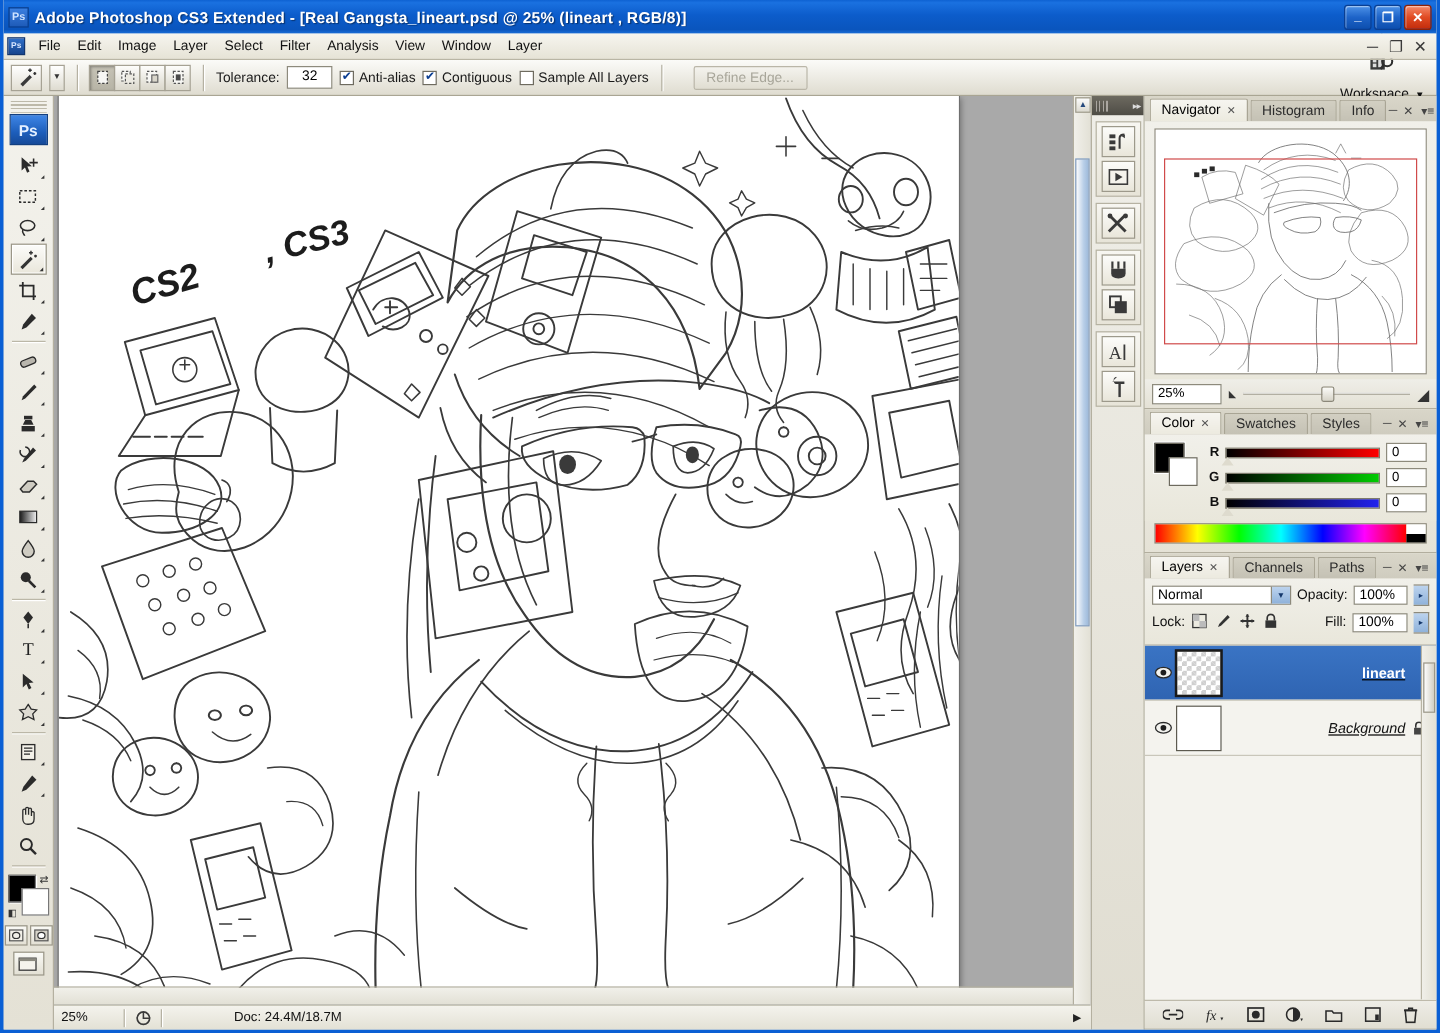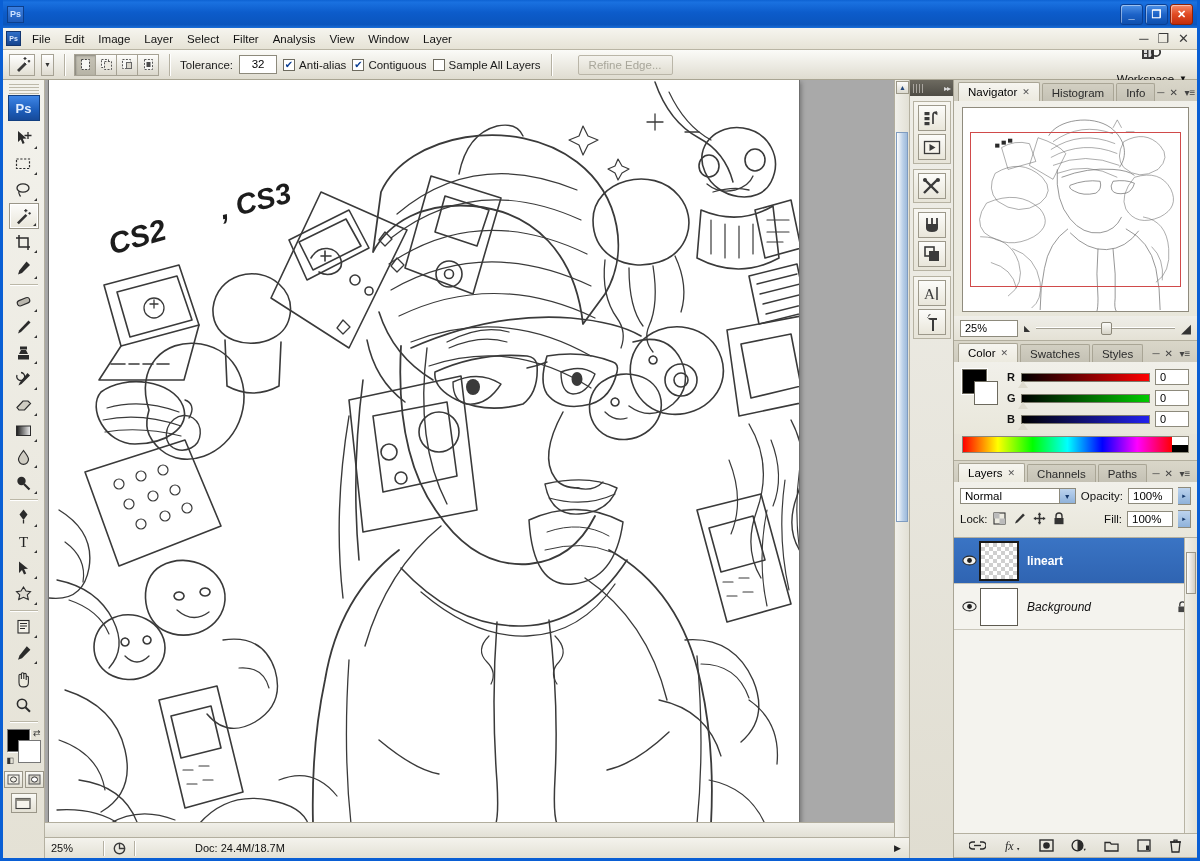--- a/index.html
+++ b/index.html
@@ -204,21 +204,21 @@
   .strip-btn { width: 28px; height: 26px; border: 1px solid #9d998b;
     background: linear-gradient(to bottom,#fcfcfa,#e9e6da);
     display: flex; align-items: center; justify-content: center; }
 
   .dock {
     width: 244px; flex: 0 0 244px;
     background: linear-gradient(to bottom,#e7e5da,#ddd9cc);
     border-left: 1px solid #a9a595;
     display: flex; flex-direction: column;
   }
-  .panel { background: linear-gradient(to bottom,#f0efe9,#e5e2d6); border-bottom: 1px solid #b2ae9e; }
+  .panel { background: linear-gradient(to bottom,#f0efe9,#e5e2d6); border-bottom: 1px solid #b2ae9e; text-align: right; }
   .panel-tabs { height: 21px; display: flex; align-items: flex-end; position: relative;
     background: linear-gradient(to bottom,#d9d6c9,#cfccbf); padding-left: 4px; }
   .ptab { height: 18px; padding: 0 9px; display: flex; align-items: center; gap: 5px;
     font-size: 11.5px; color: #2b2b2b;
     background: linear-gradient(to bottom,#d2cfc2,#c4c1b4);
     border: 1px solid #a9a595; border-bottom: none;
     border-radius: 2px 2px 0 0; margin-right: 2px; }
   .ptab.active { background: linear-gradient(to bottom,#f6f5f0,#eceadf); height: 19px; color: #000; }
   .ptab .x { font-size: 9px; color: #555; }
   .panel-ctrls { margin-left: auto; display: flex; align-items: center; gap: 5px; padding: 0 5px 2px 0; }
@@ -276,21 +276,21 @@
     display: flex; align-items: center; justify-content: center; font-size: 7px; color: #14376b; }
   .lrow .cap { font-size: 11.5px; color: #111; }
   .opa-box { width: 46px; height: 16px; background: #fff; border: 1px solid #8d8a7c;
     font-size: 11.5px; color: #000; display: flex; align-items: center; padding-left: 4px; }
   .opa-arrow { width: 13px; height: 18px; background: linear-gradient(to bottom,#bcd3ee,#8fb2da);
     border: 1px solid #8d8a7c; border-left: none; display: flex; align-items: center; justify-content: center;
     font-size: 7px; color: #14376b; }
   .lock-icons { display: flex; gap: 7px; align-items: center; }
   .lock-icons span { font-size: 11px; color: #222; }
   .layer-list { flex: 1; background: #f4f3ee; border-top: 1px solid #b4b0a0; position: relative; overflow: hidden; }
-  .layer-item { height: 46px; display: flex; align-items: center; border-bottom: 1px solid #c9c6ba; padding: 0 4px; }
+  .layer-item { height: 46px; display: flex; align-items: center; border-bottom: 1px solid #c9c6ba; padding: 0 4px; text-decoration: underline; }
   .layer-item.selected { background: linear-gradient(to bottom,#3a74c4,#2f64b2); }
   .layer-eye { width: 22px; display: flex; align-items: center; justify-content: center; }
   .layer-thumb { width: 38px; height: 38px; background: #fff; border: 1px solid #5d5a50; flex: 0 0 38px; }
   .layer-thumb.sel-border { outline: 2px solid #1a1a1a; outline-offset: -1px; }
   .layer-thumb.checker {
     background-image:
       linear-gradient(45deg,#cfcfcf 25%,transparent 25%,transparent 75%,#cfcfcf 75%),
       linear-gradient(45deg,#cfcfcf 25%,transparent 25%,transparent 75%,#cfcfcf 75%);
     background-size: 8px 8px; background-position: 0 0, 4px 4px; background-color: #fff;
   }
@@ -306,20 +306,21 @@
   .dsv-thumb { position: absolute; left: 1px; right: 1px; top: 14px; height: 42px;
     background: linear-gradient(to right,#fdfdfd,#d2cfc3); border: 1px solid #9a9688; }
 </style>
 </head>
 <body>
 
 <div class="app">
 
   <div class="titlebar">
     <div class="ps-badge">Ps</div>
+    <div class="title-text">Adobe Photoshop CS3 Extended - [Real Gangsta_lineart.psd @ 25% (lineart , RGB/8)]</div>
     <div class="win-btns">
       <div class="win-btn">_</div>
       <div class="win-btn">❐</div>
       <div class="win-btn close">✕</div>
     </div>
   </div>
 
   <div class="menubar">
     <div class="menu-ps">Ps</div>
     <div class="menu-item">File</div>

